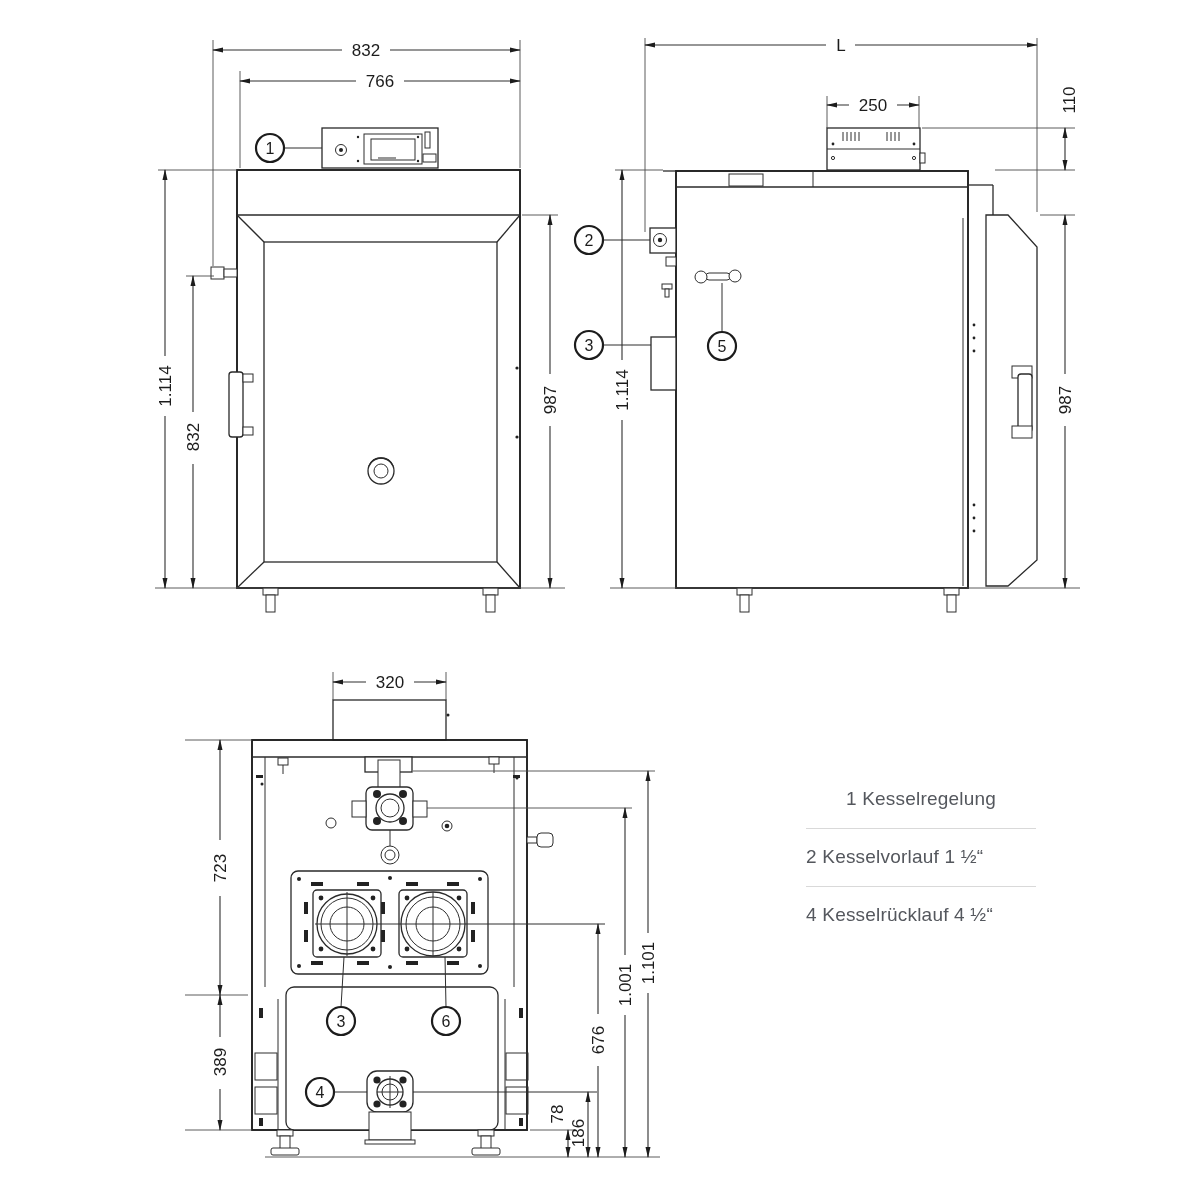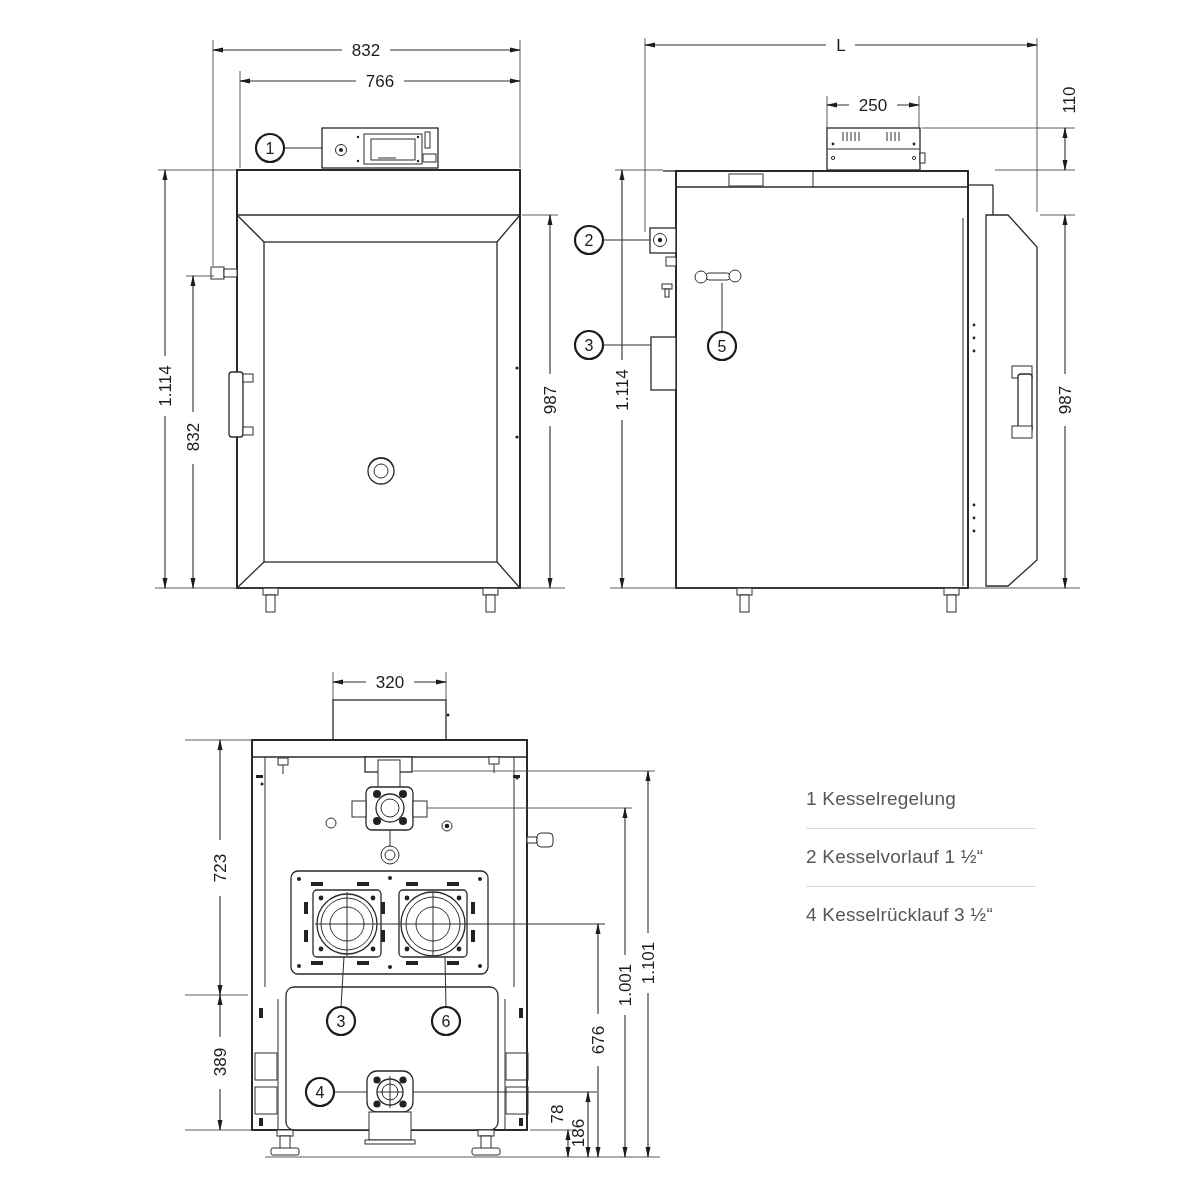--- a/index.html
+++ b/index.html
@@ -12,21 +12,21 @@
   .dimline{stroke:#2e2e2e;stroke-width:1.1;fill:none;}
   .extline{stroke:#4a4a4a;stroke-width:0.9;fill:none;}
   .whitefill{fill:#ffffff;}
   .dot{fill:#222;stroke:none;}
   .dt{font-family:"Liberation Sans",sans-serif;font-size:17px;fill:#1c1c1c;}
   .ct{font-family:"Liberation Sans",sans-serif;font-size:16px;fill:#1c1c1c;}
   .callout{fill:#fff;stroke:#1c1c1c;stroke-width:2.2;}
   .legend{position:absolute;left:806px;top:788px;width:230px;}
   .legend-item{font-size:19px;line-height:22px;color:#54575d;letter-spacing:.2px;
     padding:17px 0 18px;border-bottom:1px solid #d9d9d9;}
-  .legend-item:first-child{padding-top:0;}
+  .legend-item:first-child{padding-top:0;text-align:center;}
   .legend-item:last-child{border-bottom:none;}
   .legend-item span{color:#54575d;}
 </style>
 </head>
 <body>
 
 <svg width="1200" height="1200" viewBox="0 0 1200 1200">
   <defs>
     <marker id="ae" viewBox="0 0 10 6" refX="9.2" refY="3" markerWidth="10" markerHeight="6" orient="auto-start-reverse">
       <path d="M0,0.7 L10,3 L0,5.3 Z" fill="#1c1c1c"></path>
@@ -471,15 +471,15 @@
   <div class="legend-item">
     <span>1</span>
     <span>Kesselregelung</span>
   </div>
   <div class="legend-item">
     <span>2</span>
     <span>Kesselvorlauf 1 ½“</span>
   </div>
   <div class="legend-item">
     <span>4</span>
-    <span>Kesselrücklauf 3 ½“</span>
+    <span>Kesselrücklauf 4 ½“</span>
   </div>
 </div>
 
 </body></html>

